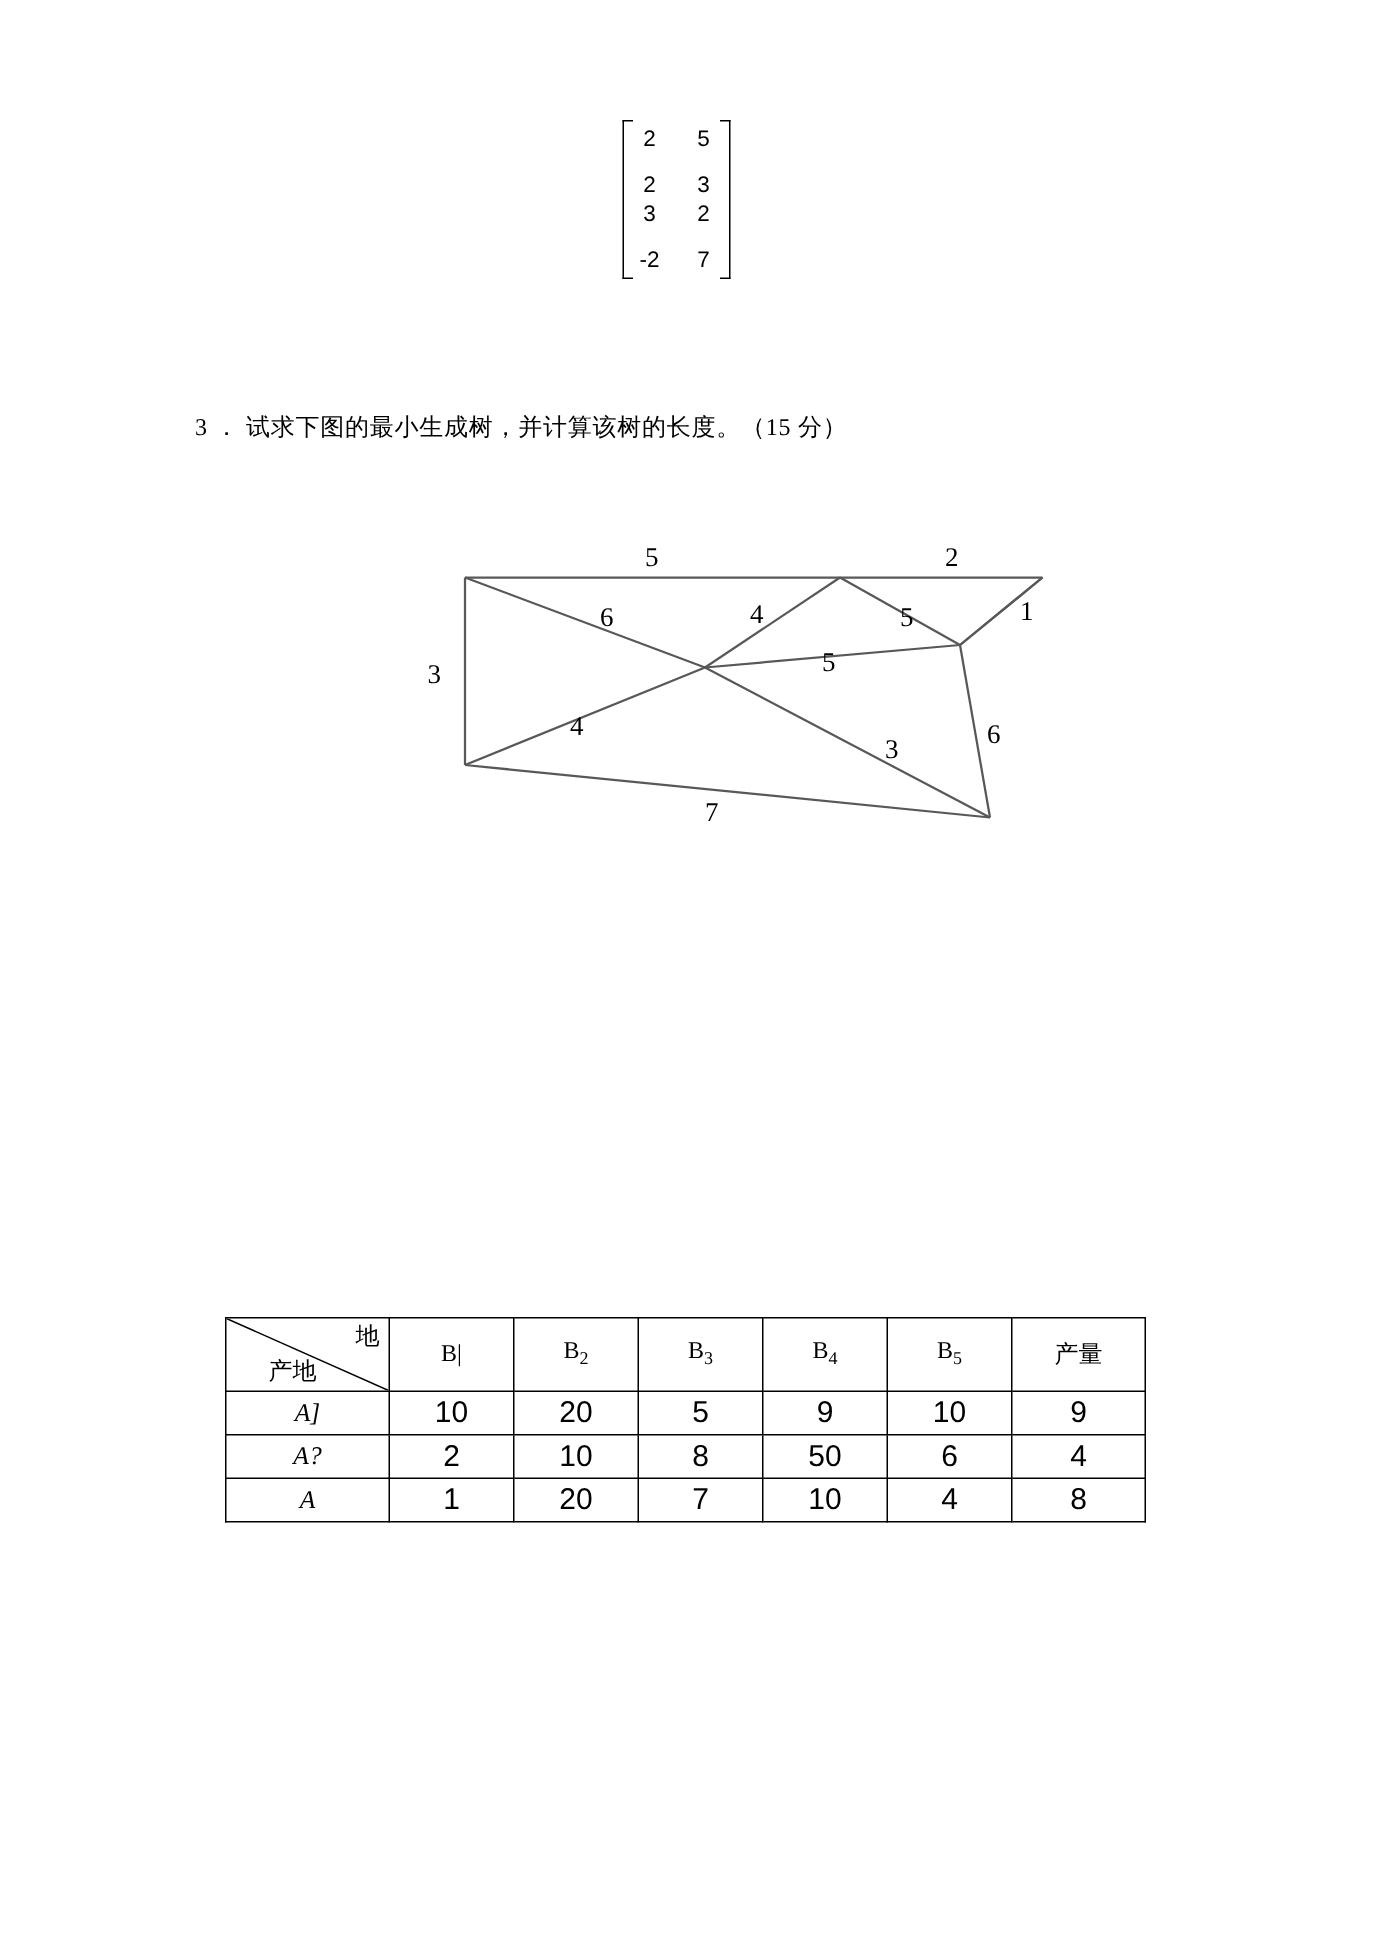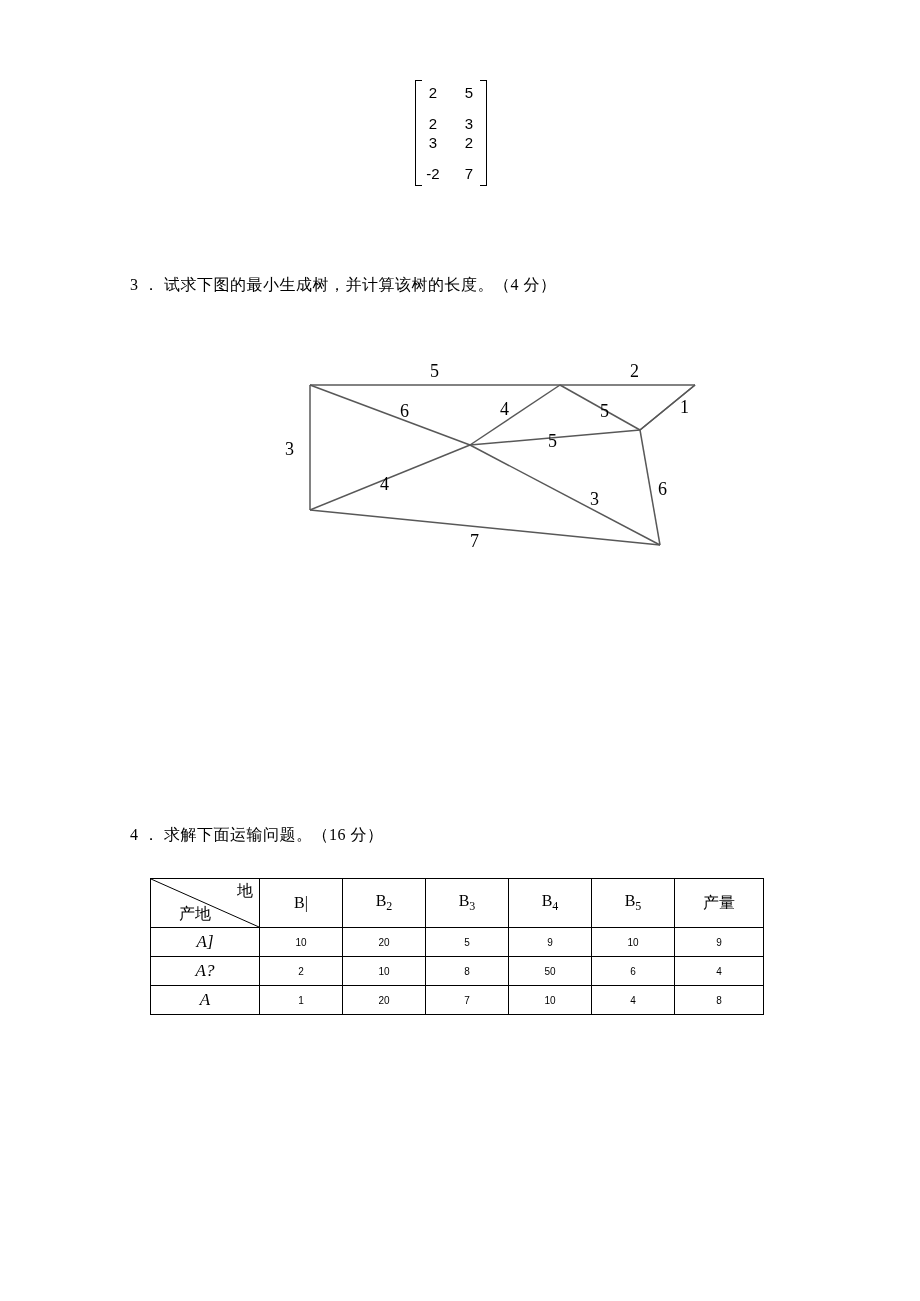--- a/index.html
+++ b/index.html
@@ -101,21 +101,21 @@
   .ttable .hdr-bottom {
     position: absolute;
     left: 4px; bottom: 2px;
     font-family: Liberation Serif, serif;
     margin-left: 24px;
   }
   .ttable .col-b { width: 82px; height: 48px; }
   .ttable .col-last { width: 88px; }
   .ttable .row-data td { height: 28px; }
   .ttable .rowlabel { font-family: "Times New Roman", serif; font-style: italic; font-size: 17px;}
-  .ttable .num { font-family: Arial, sans-serif; font-size: 10px; }
+  .ttable .num { font-family: Arial, sans-serif; font-size: 20px; }
   .sub { font-size: 12px; vertical-align: sub; }
 </style>
 </head>
 <body>
 
 <div class="page">
 
   <div class="matrix-wrap">
     <div class="matrix-bracket left"></div>
     <div class="matrix-body">
@@ -129,21 +129,21 @@
       <span class="spacer"></span>
       <span class="cell">-2</span>
       <span class="cell">7</span>
     </div>
     <div class="matrix-bracket right"></div>
   </div>
 
   <div class="q3">
     <span>3</span>
     <span>．</span>
-    <span>试求下图的最小生成树，并计算该树的长度。（4 分）</span>
+    <span>试求下图的最小生成树，并计算该树的长度。（15 分）</span>
   </div>
 
   <svg class="graph" viewBox="0 0 450 220">
     <g stroke="#585858" stroke-width="1.5" fill="none">
       <line x1="50" y1="30" x2="300" y2="30"></line>
       <line x1="300" y1="30" x2="380" y2="75"></line>
       <line x1="380" y1="75" x2="435" y2="30"></line>
       <line x1="300" y1="30" x2="435" y2="30"></line>
       <line x1="435" y1="30" x2="380" y2="75"></line>
       <line x1="50" y1="30" x2="210" y2="90"></line>
@@ -164,25 +164,20 @@
       <text x="140" y="62">6</text>
       <text x="240" y="60">4</text>
       <text x="25" y="100">3</text>
       <text x="120" y="135">4</text>
       <text x="330" y="150">3</text>
       <text x="398" y="140">6</text>
       <text x="210" y="192">7</text>
     </g>
   </svg>
 
-  <div class="q4">
-    <span>4</span>
-    <span>．</span>
-    <span>求解下面运输问题。（16 分）</span>
-  </div>
 
   <table class="ttable">
     <tbody>
         <tr>
       <td class="hdr-cell">
         <svg class="diag" viewBox="0 0 108 48" preserveAspectRatio="none">
           <line x1="0" y1="0" x2="108" y2="48" stroke="#000" stroke-width="1"></line>
         </svg>
         <span class="hdr-top">地</span>
         <span class="hdr-bottom">产地</span>

